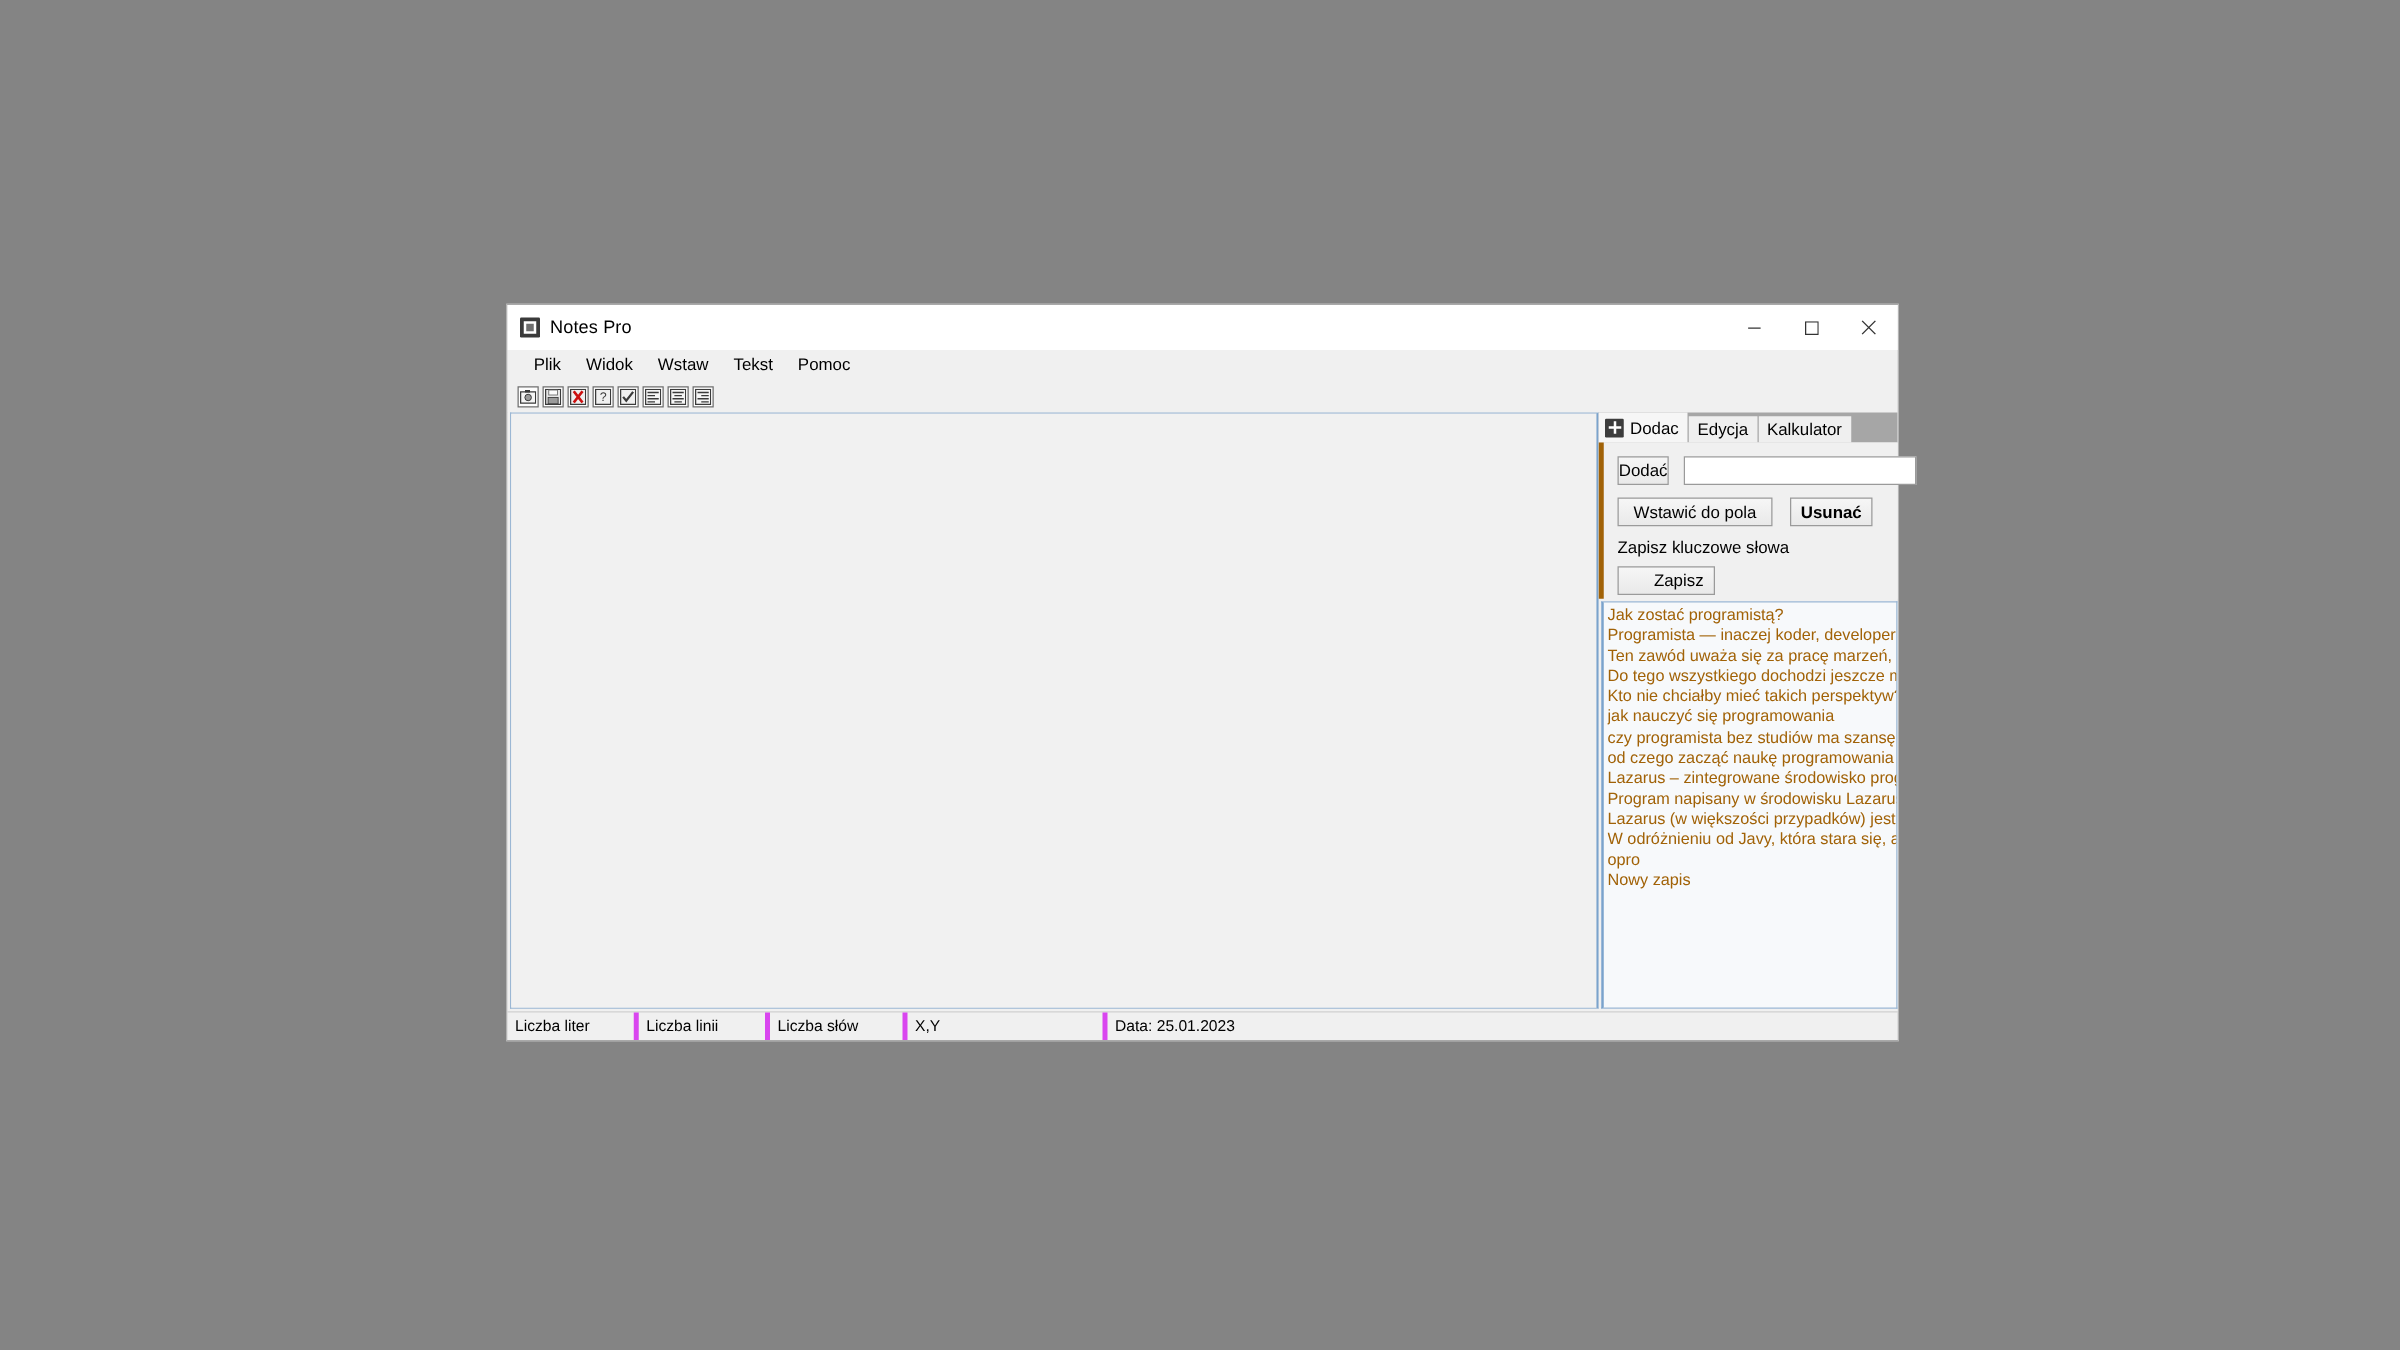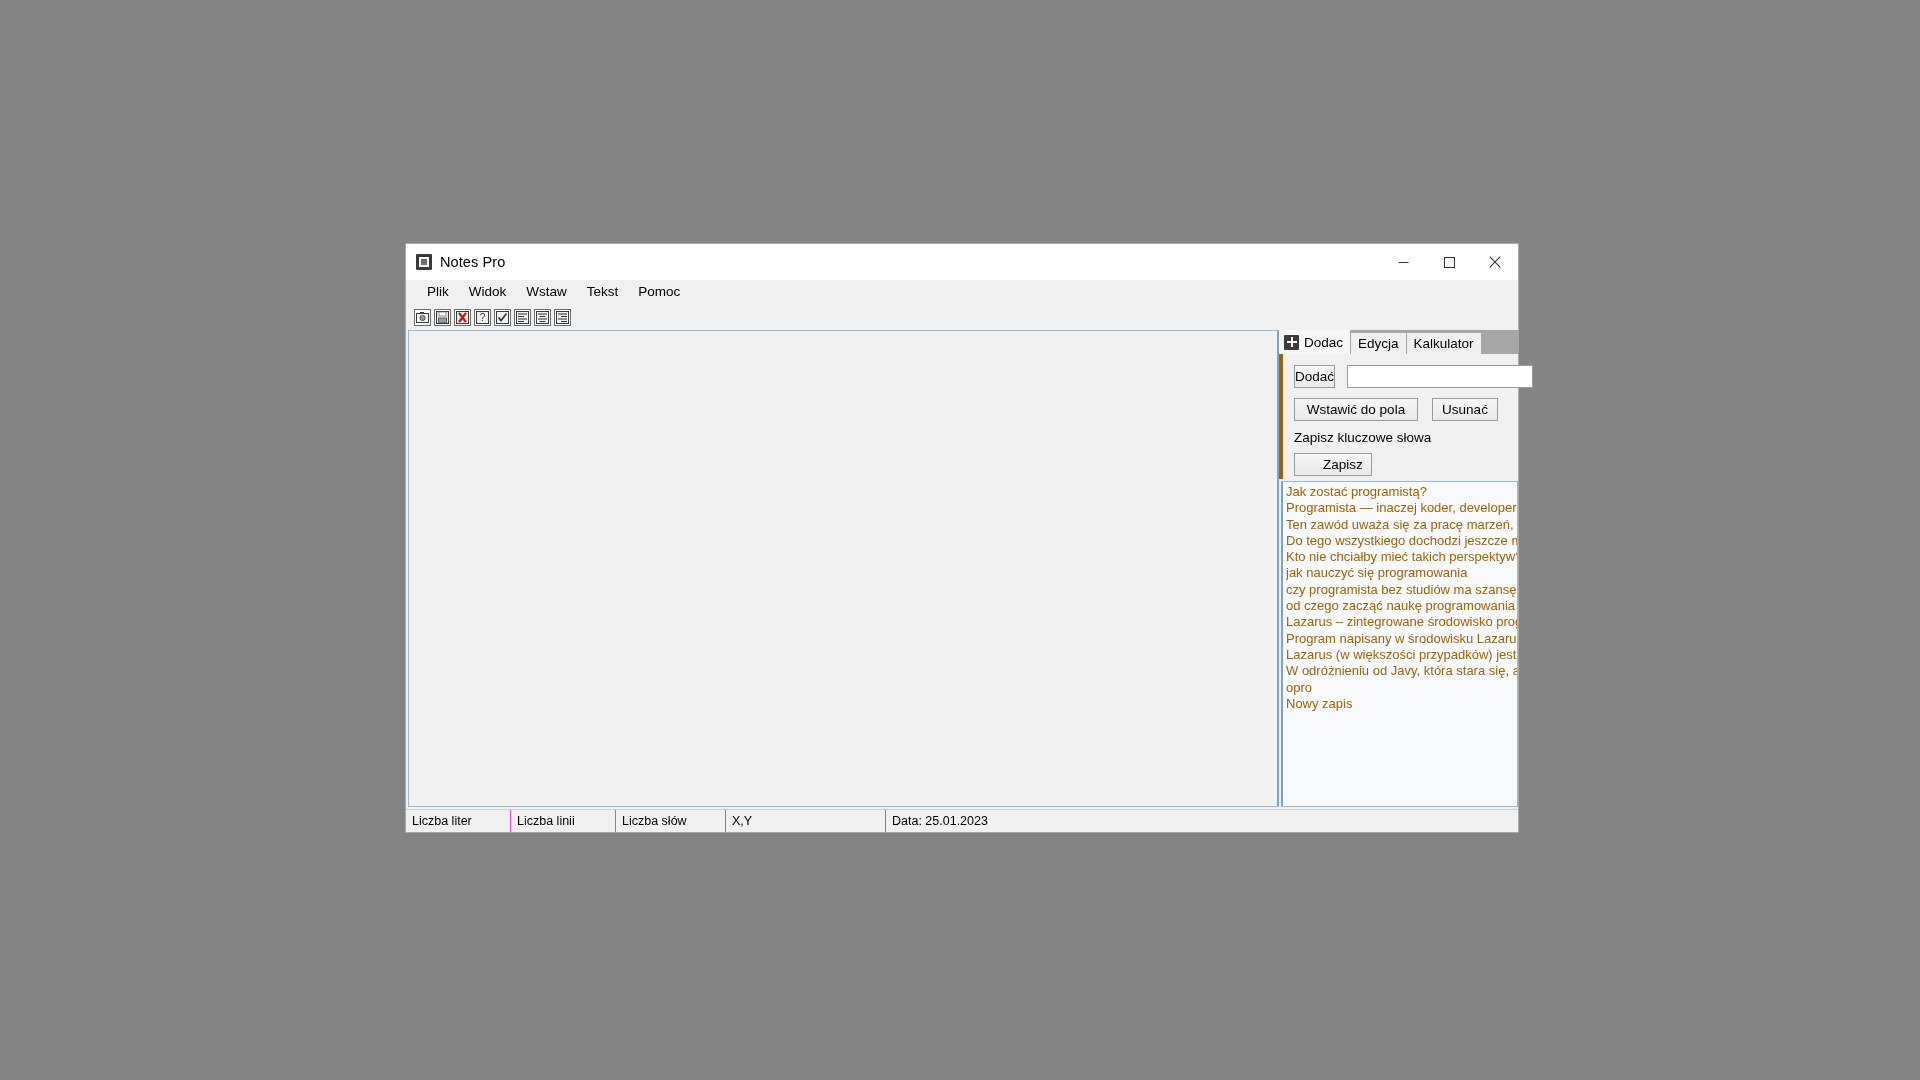--- a/index.html
+++ b/index.html
@@ -245,21 +245,21 @@
     background: #ffffff;
     box-sizing: border-box;
     font-size: 13px;
     padding: 0 4px;
     font-family: "Liberation Sans", sans-serif;
     color: #000;
     outline: none;
   }
   #row-actions { margin-bottom: 9px; }
   #btn-wstawic { width: 124px; }
-  #btn-usunac { width: 66px; margin-left: 14px; }
+  #btn-usunac { width: 66px; margin-left: 14px; font-weight: bold; }
   #label-zapisz {
     font-size: 13.5px;
     color: #000;
     margin-bottom: 8px;
     white-space: nowrap;
   }
   #btn-zapisz { width: 78px; padding-left: 20px; }
 
   
   #list-wrap {
@@ -297,21 +297,21 @@
     flex: none;
     font-size: 12.5px;
     color: #000;
   }
   .status-cell {
     height: 22px;
     display: flex;
     align-items: center;
     padding-left: 6px;
     box-sizing: border-box;
-    border-right: 1px solid #d946ef;
+    border-right: 4px solid #d946ef;
     white-space: nowrap;
   }
   .status-cell:last-child { border-right: none; }
 </style>
 </head>
 <body>
 
 <div id="app-window">
 
   <div id="title-bar">

